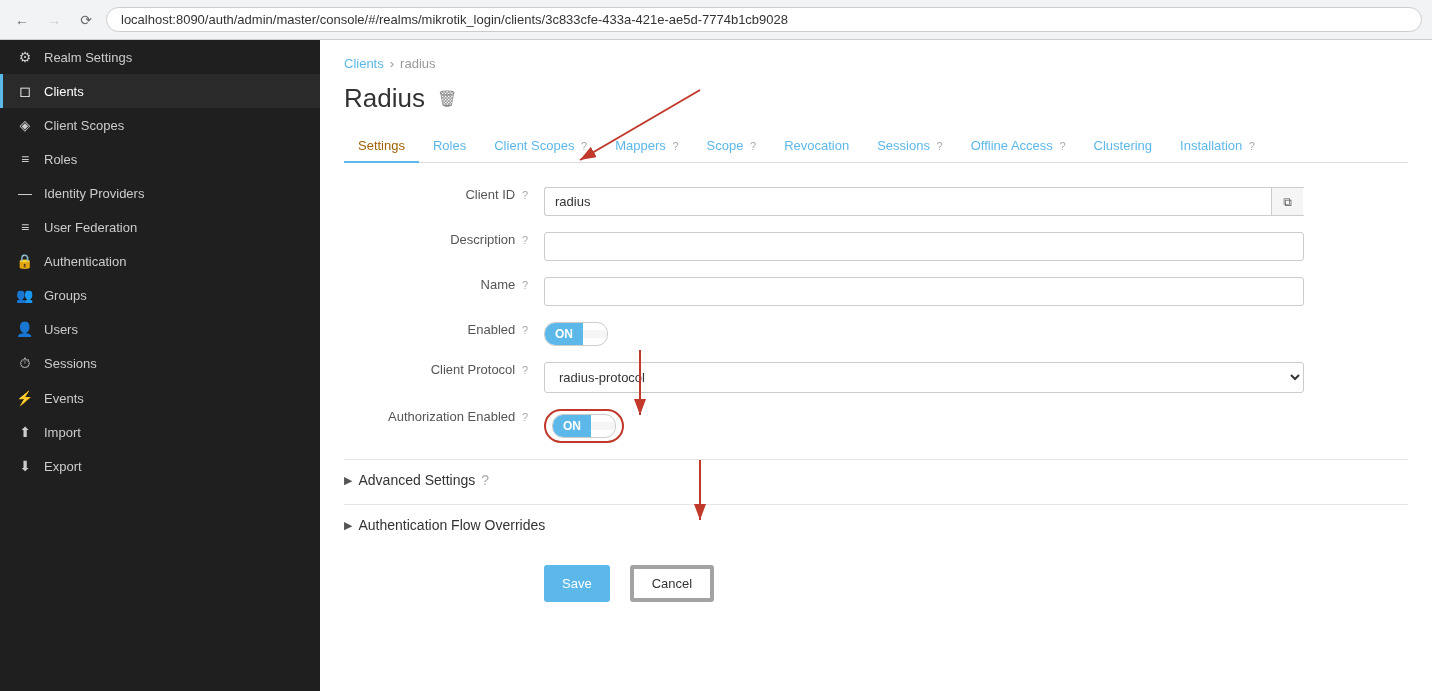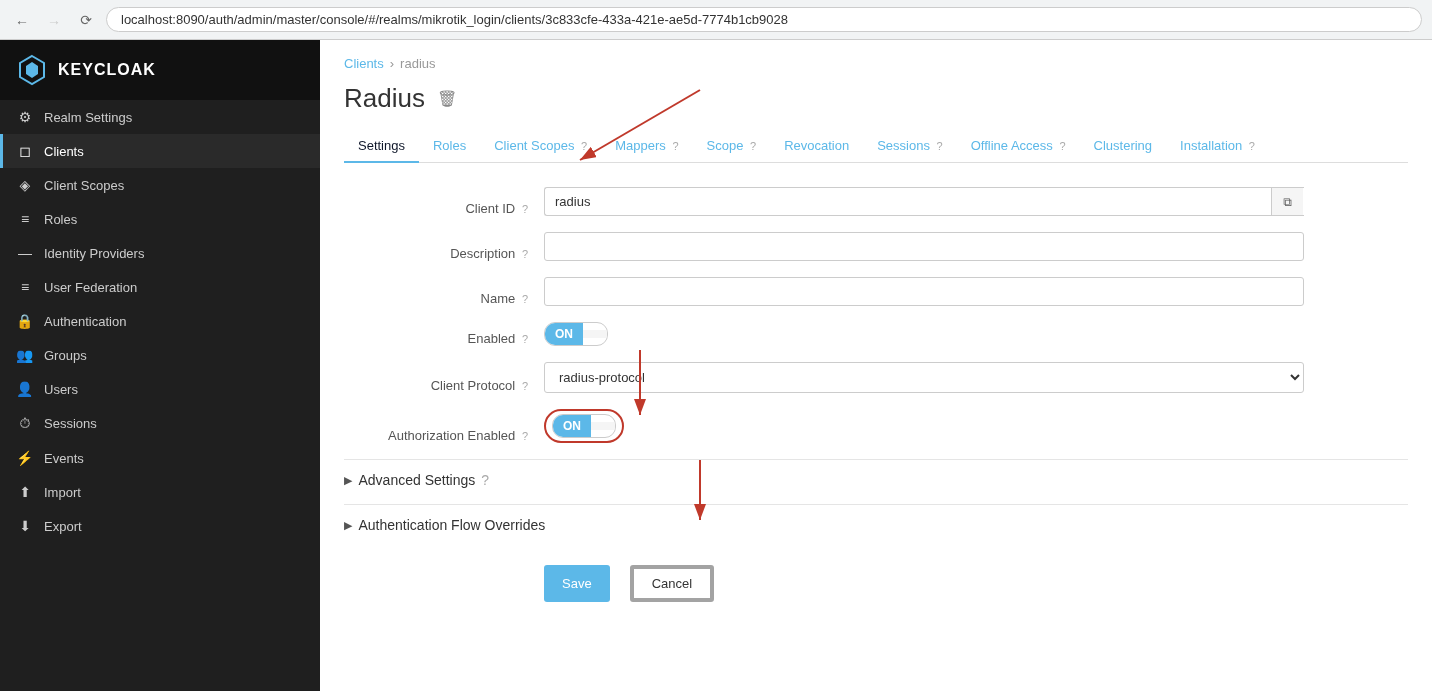--- a/index.html
+++ b/index.html
@@ -74,25 +74,25 @@
     .page-title-row { display: flex; align-items: center; gap: 12px; margin-bottom: 16px; }
     .page-title { font-size: 26px; font-weight: 300; color: #333; }
     .trash-icon { color: #888; cursor: pointer; font-size: 16px; }
 
     
     .tabs { display: flex; border-bottom: 1px solid #ddd; margin-bottom: 24px; flex-wrap: wrap; }
     .tab {
       padding: 8px 14px; cursor: pointer; color: #5cb8e8; font-size: 13px;
       border-bottom: 2px solid transparent; margin-bottom: -1px; white-space: nowrap;
     }
-    .tab.active { color: #0f172a; border-bottom: 2px solid #5cb8e8; }
+    .tab.active { color: #a16207; border-bottom: 2px solid #5cb8e8; }
     .tab .help-icon { color: #aaa; font-size: 11px; margin-left: 3px; }
 
     
-    .form-group { display: flex; align-items: flex-end; margin-bottom: 16px; }
+    .form-group { display: flex; align-items: flex-start; margin-bottom: 16px; }
     .form-label { width: 200px; min-width: 200px; text-align: right; padding-right: 16px; color: #555; font-size: 13px; }
     .form-label .help-icon { color: #aaa; font-size: 11px; margin-left: 3px; }
     .form-control {
       flex: 1; max-width: 760px; padding: 6px 10px; border: 1px solid #ccc; border-radius: 3px;
       font-size: 13px; color: #333; background: #fff;
     }
     .form-control-select {
       flex: 1; max-width: 760px; padding: 6px 10px; border: 1px solid #ccc; border-radius: 3px;
       font-size: 13px; color: #333; background: #fff; appearance: auto;
     }
@@ -151,28 +151,20 @@
 <div class="browser-chrome">
   <button class="browser-nav-btn">←</button>
   <button class="browser-nav-btn" disabled="">→</button>
   <button class="browser-nav-btn">⟳</button>
   <input class="address-bar" type="text" value="localhost:8090/auth/admin/master/console/#/realms/mikrotik_login/clients/3c833cfe-433a-421e-ae5d-7774b1cb9028" style="">
 </div>
 
 <div class="app-layout">
 
   <div class="sidebar">
-    <div class="sidebar-header">
-
-      <svg class="kc-logo" viewBox="0 0 32 32">
-        <polygon points="16,2 28,9 28,23 16,30 4,23 4,9" fill="none" stroke="#5cb8e8" stroke-width="2"></polygon>
-        <polygon points="16,8 22,12 22,20 16,24 10,20 10,12" fill="#5cb8e8"></polygon>
-      </svg>
-      <span class="kc-logo-text">KEYCLOAK</span>
-    </div>
 
 
     <div class="sidebar-item">
       <span class="icon">⚙</span>
       <span>Realm Settings</span>
     </div>
     <div class="sidebar-item active">
       <span class="icon">◻</span>
       <span>Clients</span>
     </div>

